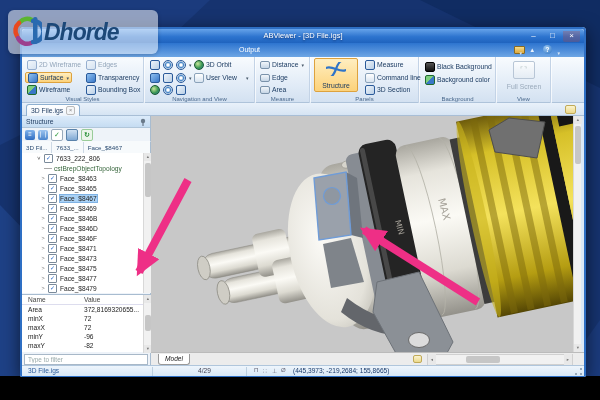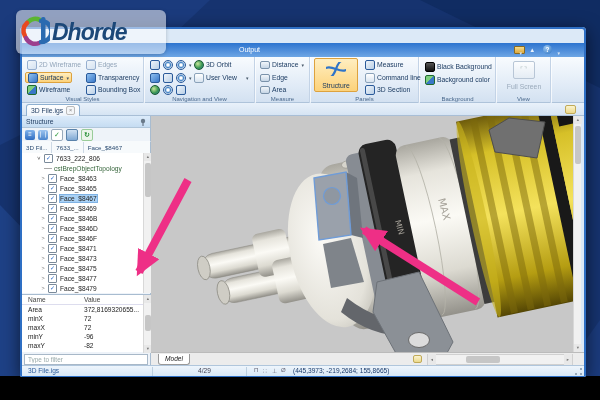--- a/index.html
+++ b/index.html
@@ -94,39 +94,45 @@
     font-size:6.6px;line-height:10px;padding:0 6px;color:#222;font-style:italic;}
   .hscroll{top:1px;height:11px;background:#f1f1f1;border:1px solid #d0d0d0;display:flex;align-items:center;}
   .hthumb{height:7px;background:#c6c6c6;border-radius:2px;}
   
   #status{left:2px;top:338px;width:562px;height:11px;background:linear-gradient(#eef5fc,#d8e8f6);border-top:1px solid #b0c6dc;
     font-size:6.6px;color:#2a5a9a;}
   .sdiv{top:1px;width:1px;height:9px;background:#bccfe0;}
   .sico{font-size:6px;color:#667;}
   
   #wmark{left:8px;top:10px;width:150px;height:44px;background:rgba(255,255,255,.52);border-radius:6px;
-    box-shadow:0 1px 4px rgba(0,0,0,.2);display:flex;align-items:center;padding:0 4px;z-index:60;margin-left:8px;}
+    box-shadow:0 1px 4px rgba(0,0,0,.2);display:flex;align-items:center;padding:0 4px;z-index:60;}
   #wmark .brand{font-size:23px;font-weight:bold;font-style:italic;color:#1c4878;letter-spacing:-1px;margin-left:2px;}
   svg text{font-family:"DejaVu Sans",sans-serif;}
   #arrows{left:0;top:0;z-index:55;pointer-events:none;}
 </style>
 </head>
 <body>
 
 <div class="a" id="desktop">
   <svg width="600" height="376">
     <polygon points="0,0 210,0 120,85 0,145" fill="#1b3b7d"></polygon>
     <polygon points="0,376 0,205 165,376" fill="#1e4186"></polygon>
     <polygon points="420,0 600,0 600,88" fill="#102c62"></polygon>
     <polygon points="560,376 600,320 600,376" fill="#1b3b7d"></polygon>
   </svg>
 </div>
 
 <div class="a" id="win">
 
+  <div class="a" id="titlebar">
+    <div class="a title">ABViewer - [3D File.igs]</div>
+    <div class="a winbtn" style="right:42px">–</div>
+    <div class="a winbtn" style="right:23px">□</div>
+    <div class="a winbtn close" style="right:4px">×</div>
+  </div>
 
   <div class="a" id="row2">
     <div class="a ribtab" style="left:212px;top:0">Output</div>
     <span class="a qico" style="right:70px">
         <span class="qfolder a" style="left:0;top:1px"></span>
       </span>
     <span class="a qico dd" style="right:62px;top:5px">▾</span>
     <span class="a qico" style="right:50px">▴</span>
     <span class="a helpdot" style="position:absolute;right:32px;top:2px">?</span>
     <span class="a qico dd" style="right:24px;top:5px">▾</span>

